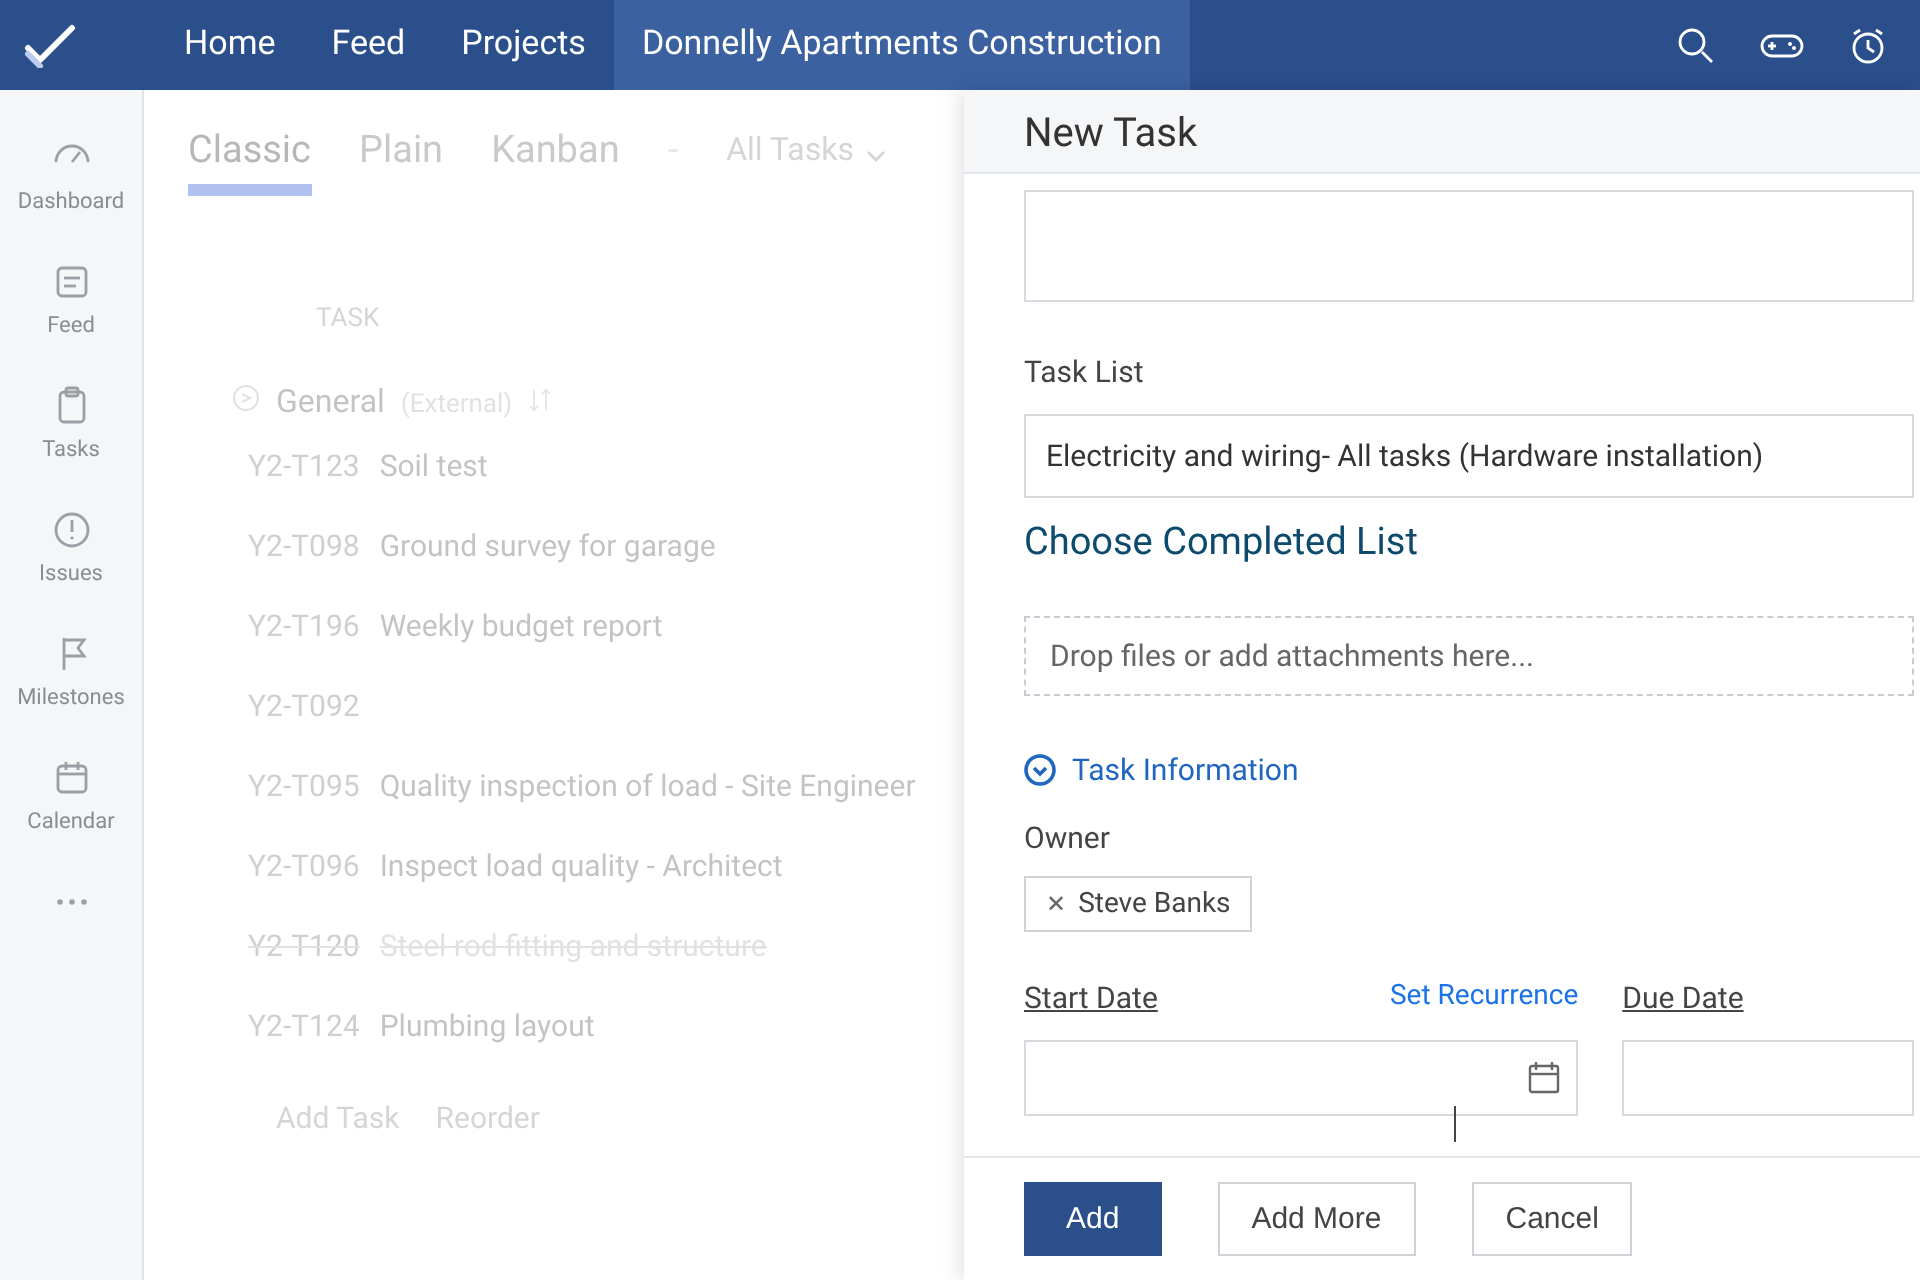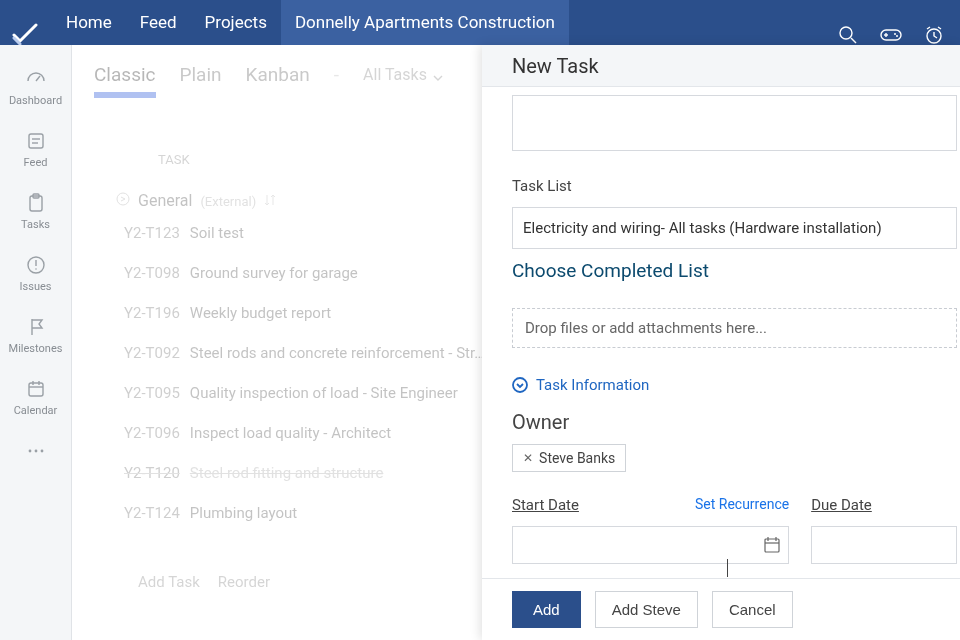--- a/index.html
+++ b/index.html
@@ -1,18 +1,18 @@
 <!DOCTYPE html>
 <html><head>
 <meta charset="utf-8">
 <style>
   * { box-sizing: border-box; margin: 0; padding: 0; }
   body { font-family: -apple-system, BlinkMacSystemFont, "Segoe UI", Roboto, Arial, sans-serif; width: 960px; height: 640px; overflow: hidden; background: #fff; position: relative; }
   
-  .topbar { height: 45px; background: #2b4f8b; display: flex; align-items: flex-end; padding: 0 12px; color: #fff; }
+  .topbar { height: 45px; background: #2b4f8b; display: flex; align-items: center; padding: 0 12px; color: #fff; gap: 26px; }
   .topbar .logo { margin-right: 14px; display: flex; align-items: center; }
   .topbar .nav { display: flex; }
   .topbar .nav a { color: #fff; font-size: 17px; padding: 0 14px; height: 45px; line-height: 45px; text-decoration: none; }
   .topbar .nav a.active { background: #3b61a1; }
   .topbar .right { margin-left: auto; display: flex; gap: 22px; align-items: center; padding-right: 4px; }
   .topbar .right span { display: flex; }
   
   .sidebar { position: absolute; top: 45px; left: 0; width: 72px; height: 595px; background: #f4f6f8; border-right: 1px solid #e0e3e7; display: flex; flex-direction: column; padding-top: 14px; }
   .side-item { display: flex; flex-direction: column; align-items: center; font-size: 11px; color: #888d93; padding: 10px 0 14px; cursor: pointer; }
   .side-item .ic { width: 20px; height: 20px; margin-bottom: 5px; display: flex; align-items: center; justify-content: center; }
@@ -27,40 +27,40 @@
   .tabs .filter { color: #888; font-size: 16px; display: inline-flex; align-items: center; gap: 6px; }
   .task-head { margin-top: 54px; padding-left: 64px; color: #888; font-size: 13px; }
   .group { margin-top: 24px; padding-left: 20px; }
   .group-title { color: #555; font-size: 16px; display: flex; gap: 8px; align-items: baseline; padding-left: 2px; }
   .group-title .ext { color: #aaa; font-size: 13px; }
   .tasklist { margin-top: 14px; padding-left: 10px; display: flex; flex-direction: column; gap: 22px; }
   .task-row { color: #555; font-size: 15px; display: flex; gap: 10px; align-items: center; }
   .task-row .tid { color: #777; }
   .task-row.struck { text-decoration: line-through; color: #aaa; }
   .task-footer { margin-top: 28px; display: flex; gap: 18px; padding-left: 24px; }
-  .task-footer span { color: #888; font-size: 15px; margin-top: 23px; }
+  .task-footer span { color: #888; font-size: 15px; }
   
   .panel { position: absolute; top: 45px; right: 0; width: 478px; height: 595px; background: #fff; box-shadow: -2px 0 10px rgba(0,0,0,0.12); z-index: 10; display: flex; flex-direction: column; }
   .panel-head { height: 42px; background: #f4f6f8; display: flex; align-items: center; padding-left: 30px; font-size: 20px; color: #333; border-bottom: 1px solid #e3e6ea; }
   .panel-body { flex: 1; overflow: hidden; padding: 0 0 0 30px; }
   .big-input { border: 1px solid #d6d9de; width: 445px; height: 56px; margin-top: 8px; }
   .sec-label { font-size: 15px; color: #444; margin-top: 26px; }
   .tlist-box { border: 1px solid #d6d9de; width: 445px; height: 42px; margin-top: 12px; display: flex; align-items: center; padding-left: 10px; font-size: 15px; color: #333; }
   .link { color: #0c4a6e; font-size: 19px; margin-top: 10px; cursor: pointer; }
   .drop { border: 1px dashed #c8ccd2; width: 445px; height: 40px; margin-top: 26px; display: flex; align-items: center; padding-left: 12px; color: #666; font-size: 15px; }
   .section-hdr { color: #1f66c1; font-size: 15px; margin-top: 28px; display: flex; align-items: center; gap: 8px; }
-  .owner-lbl { font-size: 20px; color: #444; margin-top: 16px; }
+  .owner-lbl { font-size: 15px; color: #444; margin-top: 16px; }
   .chip { display: inline-flex; align-items: center; gap: 6px; border: 1px solid #cfd3d8; padding: 5px 10px; font-size: 14px; color: #444; margin-top: 10px; }
   .chip .x { font-size: 12px; color: #666; cursor: pointer; }
   .dates { display: flex; gap: 22px; margin-top: 24px; width: 445px; }
   .dcol { flex: 1; position: relative; }
   .dcol .lab { font-size: 15px; color: #444; text-decoration: underline; }
   .dcol .sr { position: absolute; right: 0; top: 0; color: #1a73e8; font-size: 14px; cursor: pointer; }
   .date-in { border: 1px solid #d6d9de; height: 38px; margin-top: 12px; width: 100%; display: flex; align-items: center; justify-content: flex-end; padding-right: 8px; }
-  .panel-foot { height: 62px; border-top: 1px solid #e3e6ea; display: flex; align-items: center; gap: 14px; padding-left: 30px; background: #fff; }
+  .panel-foot { height: 62px; border-top: 1px solid #e3e6ea; display: flex; align-items: center; gap: 28px; padding-left: 30px; background: #fff; }
   .btn { border: 1px solid #cfd3d8; background: #fff; color: #444; font-size: 15px; padding: 9px 16px; cursor: pointer; }
   .btn.primary { background: #2b4f8b; color: #fff; border: 1px solid #2b4f8b; padding: 9px 20px; }
   .caret { position: absolute; left: 214px; top: 32px; width: 1px; height: 18px; background: #444; }
   .chevron-s { stroke: #1f66c1; stroke-width: 1.8; fill: none; }
 </style>
 </head>
 <body>
 
 <div class="topbar">
   <span class="logo">
@@ -204,21 +204,20 @@
       <div class="task-row">
           <span class="tid">Y2-T098</span>
           <span>Ground survey for garage</span>
         </div>
       <div class="task-row">
           <span class="tid">Y2-T196</span>
           <span>Weekly budget report</span>
         </div>
       <div class="task-row">
           <span class="tid">Y2-T092</span>
-          <span>Steel rods and concrete reinforcement - Str…</span>
         </div>
       <div class="task-row">
           <span class="tid">Y2-T095</span>
           <span>Quality inspection of load - Site Engineer</span>
         </div>
       <div class="task-row">
           <span class="tid">Y2-T096</span>
           <span>Inspect load quality - Architect</span>
         </div>
       <div class="task-row struck">
@@ -276,16 +275,16 @@
       </div>
       <div class="dcol">
         <div class="lab">Due Date</div>
         <div class="date-in"></div>
       </div>
     </div>
 
   </div>
   <div class="panel-foot">
     <button class="btn primary">Add</button>
-    <button class="btn">Add Steve</button>
+    <button class="btn">Add More</button>
     <button class="btn">Cancel</button>
   </div>
 </div>
 
 </body></html>

